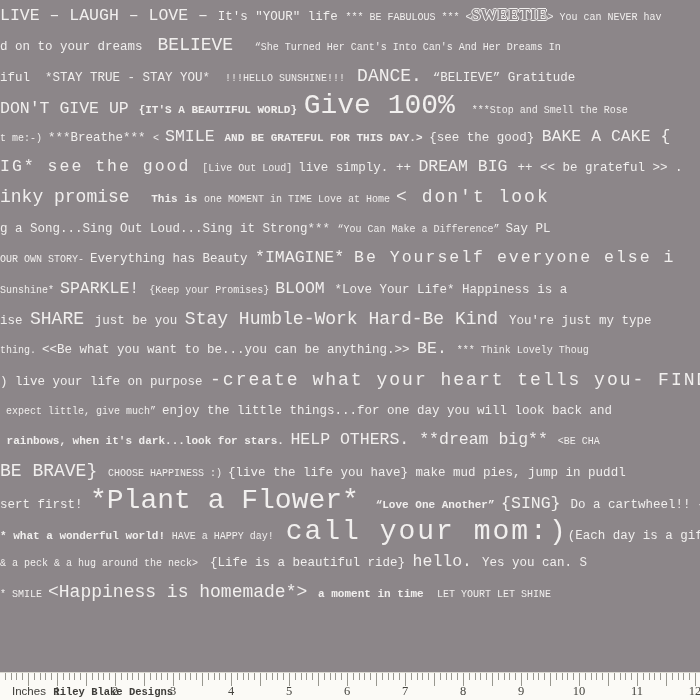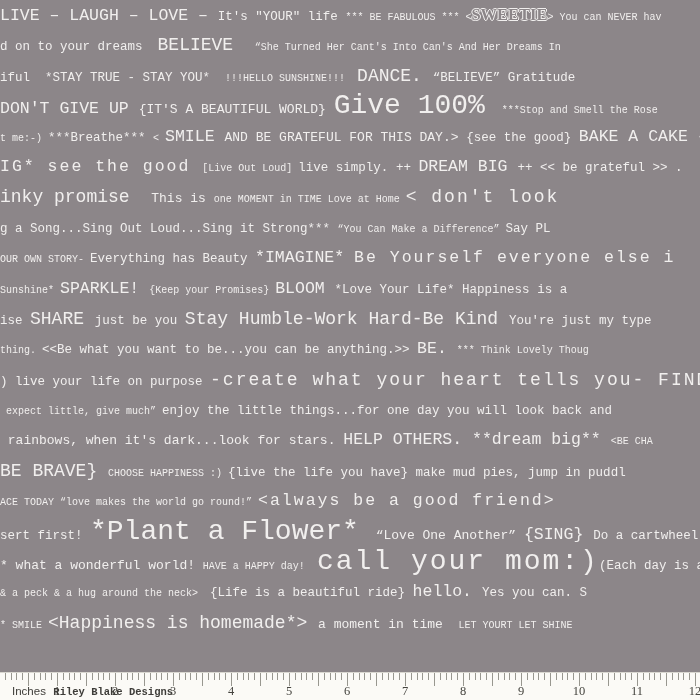--- a/index.html
+++ b/index.html
@@ -7,21 +7,21 @@
     position:relative;width:700px;height:700px;overflow:hidden;
     background:#8c8689;
     font-family:"Liberation Mono","DejaVu Sans Mono",monospace;
   }
   .fabric{position:absolute;top:0;left:0;width:700px;height:672px;overflow:hidden;}
   .text-line{
     height:30.4px;line-height:30.4px;white-space:pre;overflow:hidden;
     color:#f1efee;
   }
   .text-line span{vertical-align:baseline;}
-  .sz-xs{font-size:13px;}
+  .sz-xs{font-size:11px;font-weight:bold;}
   .sz-s{font-size:12.5px;}
   .sz-m{font-size:10px;}
   .sz-l{font-size:16.5px;}
   .sz-xl{font-size:18px;}
   .sz-xxl{font-size:28px;}
   .wide{letter-spacing:2px;}
   .outline{
     font-family:"Liberation Serif","DejaVu Serif",serif;font-weight:bold;
     color:#8c8689;
     text-shadow:-1px 0 #f1efee,1px 0 #f1efee,0 -1px #f1efee,0 1px #f1efee;
@@ -63,21 +63,20 @@
       <div class="text-line"><span class="sz-xl">inky promise  </span><span class="sz-xs">This is </span><span class="sz-m">one MOMENT in TIME Love at Home </span><span class="sz-xl wide">&lt; don't look</span></div>
       <div class="text-line"><span class="sz-s">g a Song...Sing Out Loud...Sing it Strong*** </span><span class="sz-m">“You Can Make a Difference” </span><span class="sz-s">Say PL</span></div>
       <div class="text-line"><span class="sz-m">OUR OWN STORY- </span><span class="sz-s">Everything has Beauty </span><span class="sz-l">*IMAGINE* </span><span class="sz-l wide">Be Yourself everyone else i</span></div>
       <div class="text-line"><span class="sz-m">Sunshine* </span><span class="sz-l">SPARKLE! </span><span class="sz-m">{Keep your Promises} </span><span class="sz-l">BLOOM </span><span class="sz-s">*Love Your Life* Happiness is a</span></div>
       <div class="text-line"><span class="sz-s">ise </span><span class="sz-xl">SHARE </span><span class="sz-s">just be you </span><span class="sz-xl">Stay Humble-Work Hard-Be Kind </span><span class="sz-s">You're just my type</span></div>
       <div class="text-line"><span class="sz-m">thing. </span><span class="sz-s">&lt;&lt;Be what you want to be...you can be anything.&gt;&gt; </span><span class="sz-l">BE. </span><span class="sz-m">*** Think Lovely Thoug</span></div>
       <div class="text-line"><span class="sz-s">) live your life on purpose </span><span class="sz-xl wide">-create what your heart tells you- FIND BEA</span></div>
       <div class="text-line"><span class="sz-m"> expect little, give much” </span><span class="sz-s">enjoy the little things...for one day you will look back and</span></div>
       <div class="text-line"><span class="sz-xs"> rainbows, when it's dark...look for stars. </span><span class="sz-l">HELP OTHERS. </span><span class="sz-l">**dream big** </span><span class="sz-m">&lt;BE CHA</span></div>
       <div class="text-line"><span class="sz-xl">BE BRAVE} </span><span class="sz-m">CHOOSE HAPPINESS :) </span><span class="sz-s">{live the life you have} </span><span class="sz-s">make mud pies, jump in puddl</span></div>
-      <div class="text-line"><span class="sz-m">ACE TODAY </span><span class="sz-m">“love makes the world go round!” </span><span class="sz-l wide">&lt;always be a good friend&gt;</span></div>
       <div class="text-line"><span class="sz-s">sert first! </span><span class="sz-xxl">*Plant a Flower* </span><span class="sz-xs">“Love One Another” </span><span class="sz-l">{SING} </span><span class="sz-s">Do a cartwheel!! {Dance </span></div>
       <div class="text-line"><span class="sz-xs">* what a wonderful world! </span><span class="sz-m">HAVE a HAPPY day!  </span><span class="sz-xxl wide">call your mom:)</span><span class="sz-s">(Each day is a gift...unwr</span></div>
       <div class="text-line"><span class="sz-m">&amp; a peck &amp; a hug around the neck&gt;  </span><span class="sz-s">{Life is a beautiful ride} </span><span class="sz-l">hello. </span><span class="sz-s">Yes you can. S</span></div>
       <div class="text-line"><span class="sz-m">* SMILE </span><span class="sz-xl">&lt;Happiness is homemade*&gt; </span><span class="sz-xs">a moment in time  </span><span class="sz-m">LET YOURT LET SHINE</span></div>
     </div>
   <div class="ruler">
     <span class="unit-label">Inches</span>
   <div class="tick short" style="left: 4.8px;"></div>
       <div class="tick short" style="left: 10.6px;"></div>
       <div class="tick short" style="left: 16.4px;"></div>

